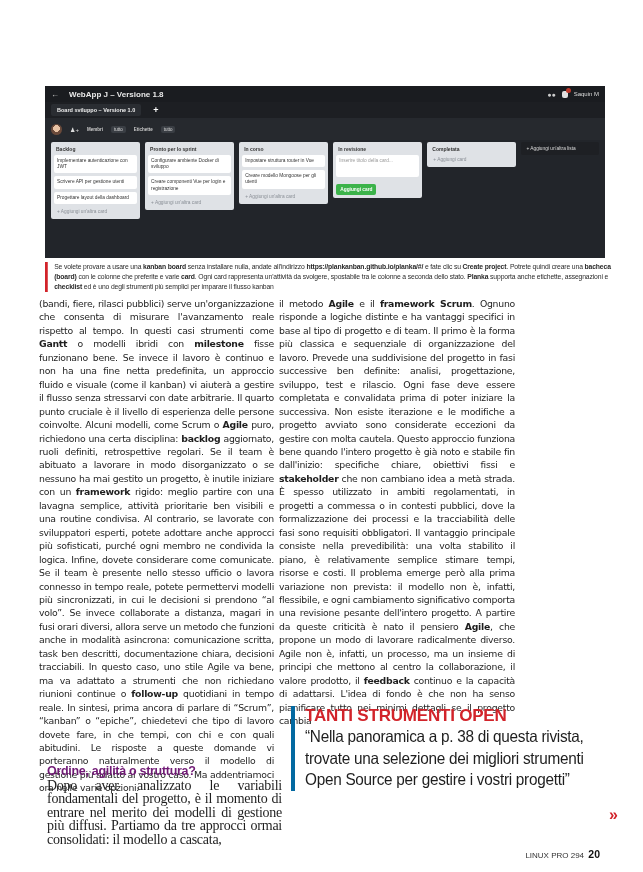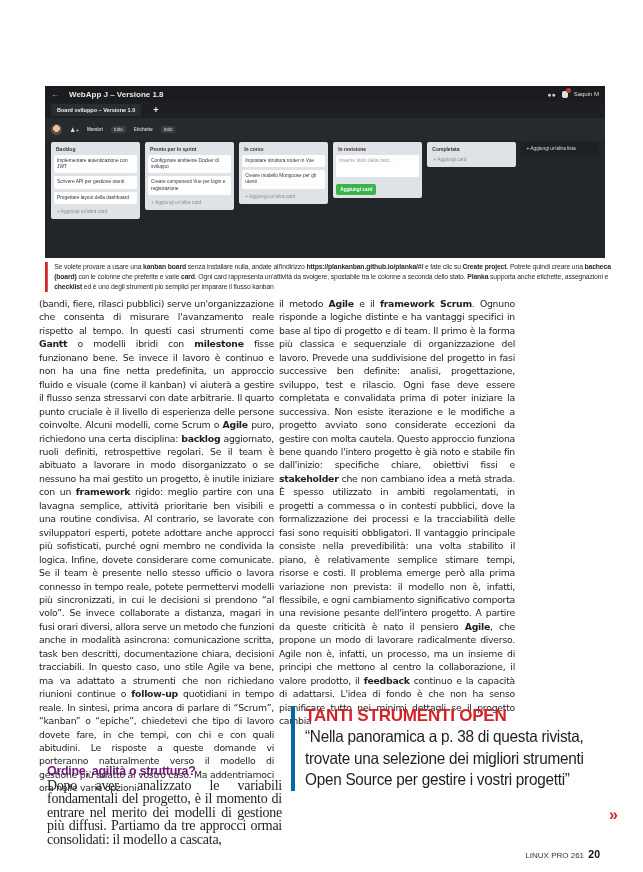--- a/index.html
+++ b/index.html
@@ -131,15 +131,15 @@
   </p>
 </div>
 
 <div class="quote">
   <div class="quote-title">TANTI STRUMENTI OPEN</div>
   <div class="quote-text">“Nella panoramica a p. 38 di questa rivista, trovate una selezione dei migliori strumenti Open Source per gestire i vostri progetti”</div>
 </div>
 <div class="more">»</div>
 
 <div class="footer">
-  <span>LINUX PRO 261</span>
+  <span>LINUX PRO 294</span>
   <span class="pg">20</span>
 </div>
 
 </body></html>

